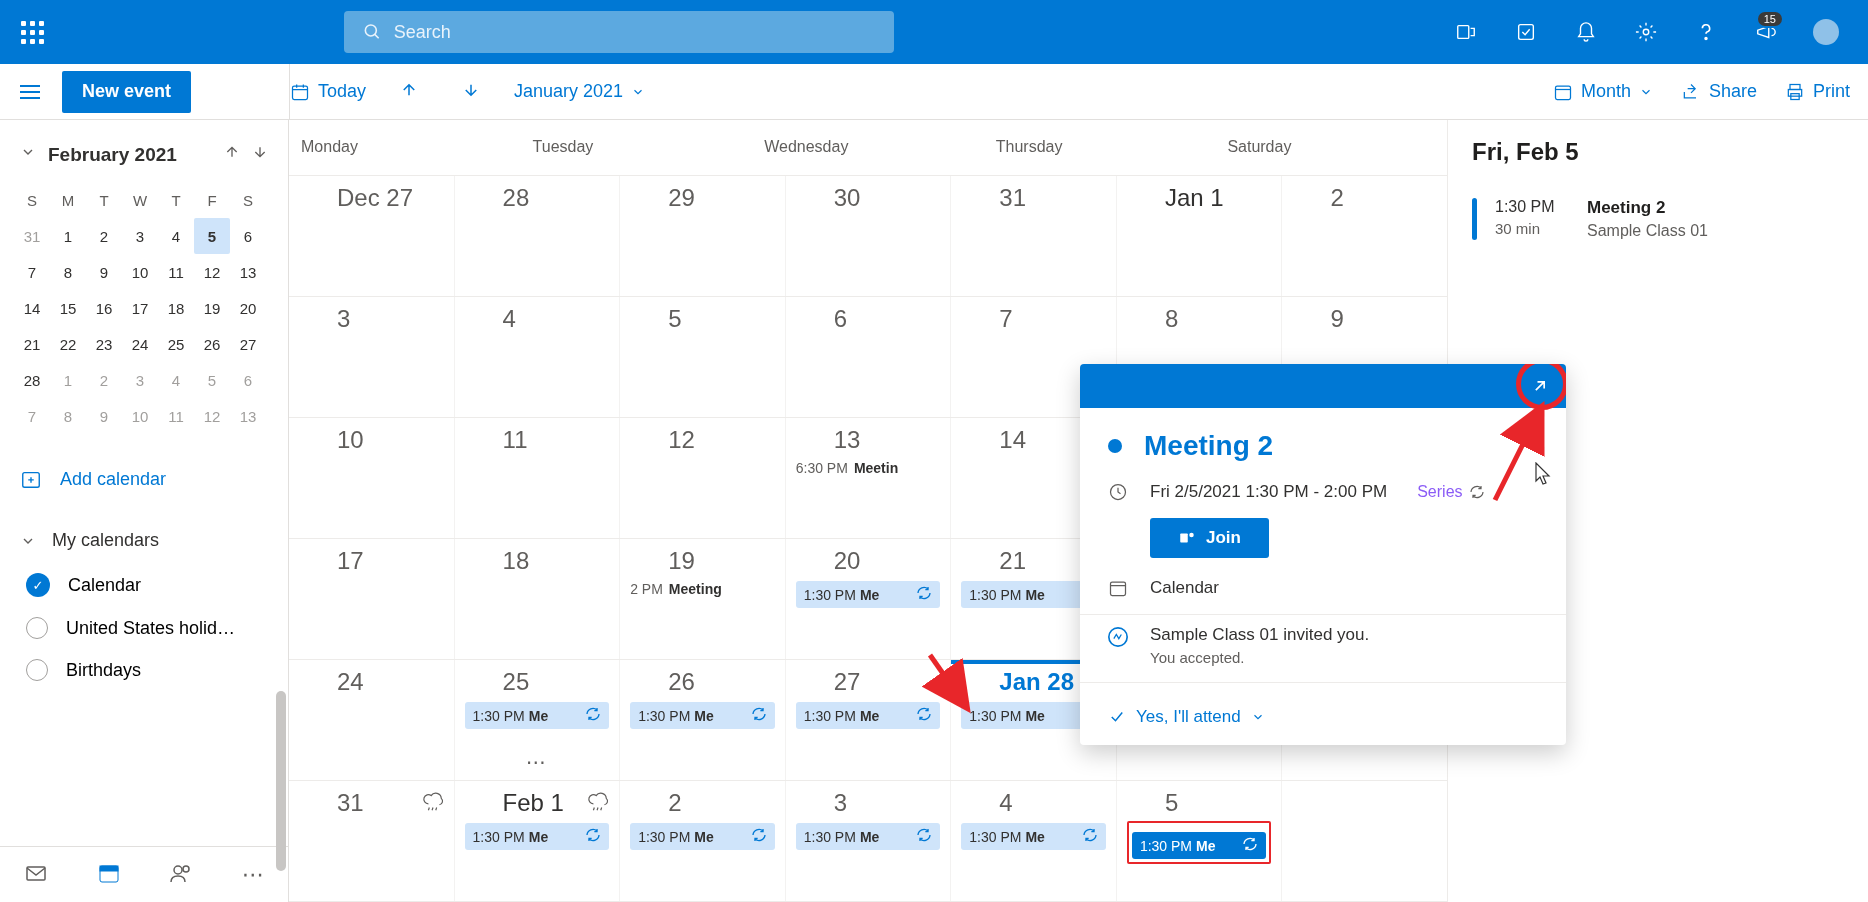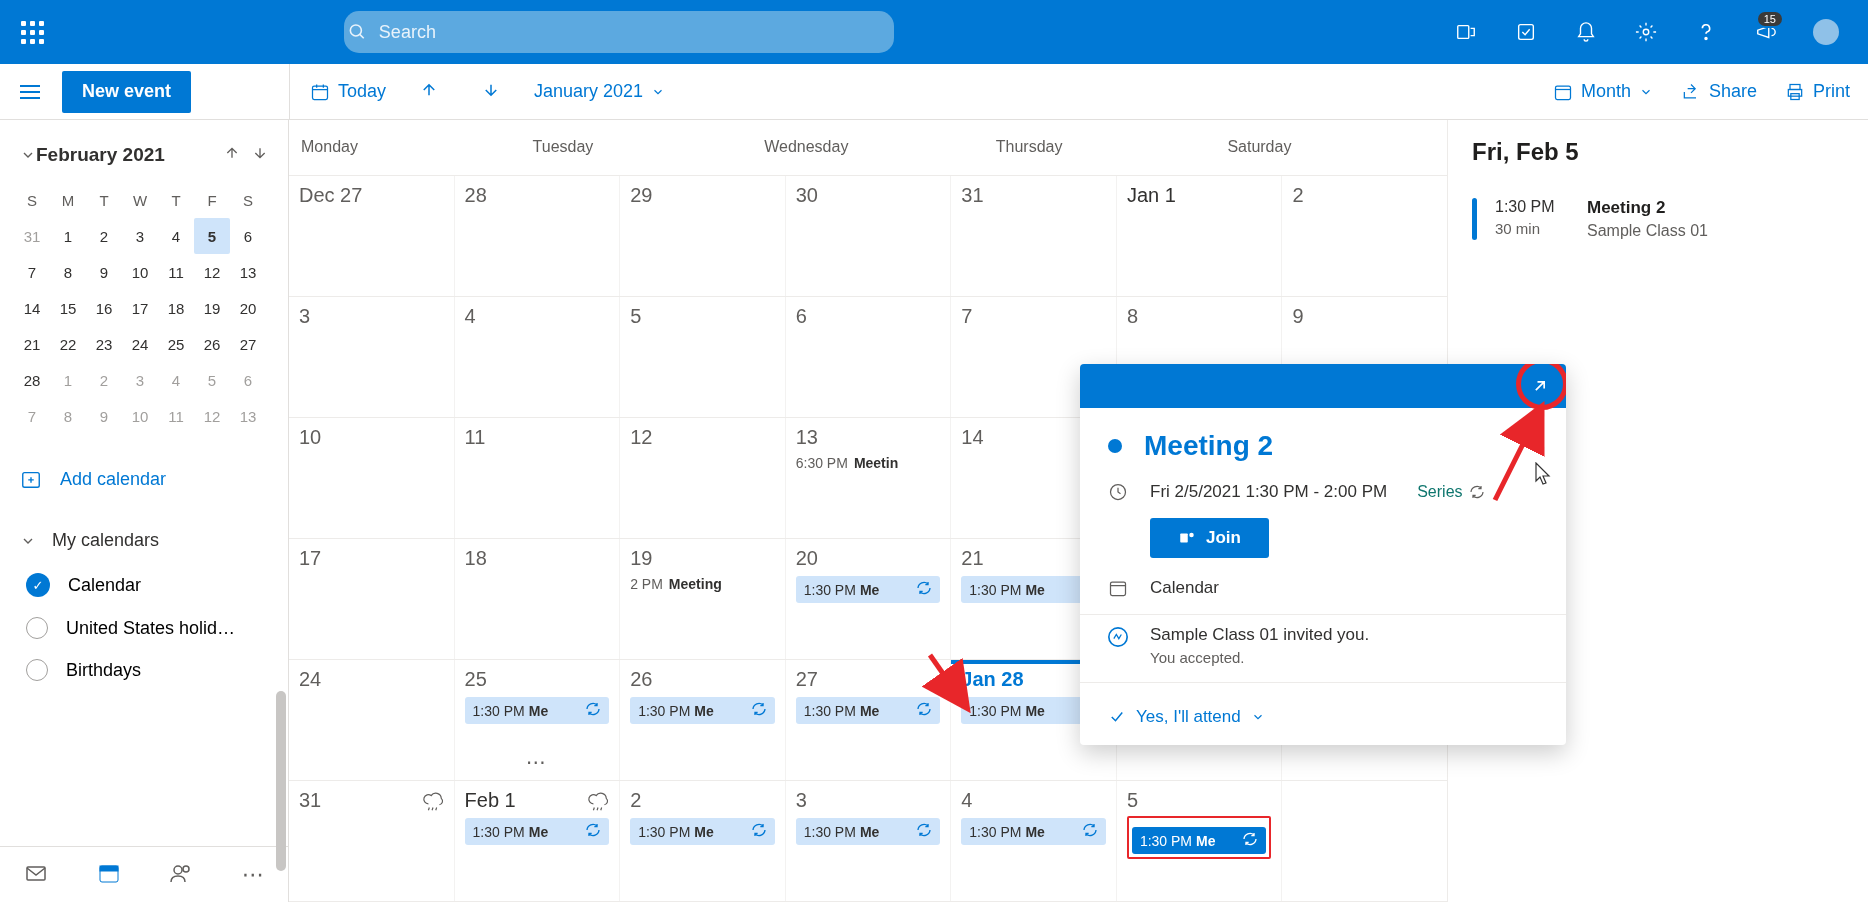--- a/index.html
+++ b/index.html
@@ -4,42 +4,42 @@
 <style>
 * { margin: 0; padding: 0; box-sizing: border-box; font-family: 'Segoe UI', Arial, sans-serif; }
 body { background: #fff; width: 1868px; height: 902px; overflow: hidden; position: relative; }
 
 
 .suite-header { height: 64px; background: #0078d4; display: flex; align-items: center; color: #fff; }
 .waffle { width: 64px; display: flex; align-items: center; justify-content: center; cursor: pointer; }
 .waffle-grid { display: grid; grid-template-columns: repeat(3, 5px); gap: 4px; }
 .waffle-grid span { width: 5px; height: 5px; background: #fff; border-radius: 1px; }
 .search-wrap { margin-left: 280px; }
-.search-box { width: 550px; height: 42px; background: #5ca9e0; border-radius: 15px; display: flex; align-items: center; padding: 0 4px; color: #e9f3fb; }
+.search-box { width: 550px; height: 42px; background: #5ca9e0; border-radius: 4px; display: flex; align-items: center; padding: 0 19px; color: #e9f3fb; }
 .search-box input { background: transparent; border: none; outline: none; color: #fff; font-size: 18px; margin-left: 12px; width: 100%; }
 .search-box input::placeholder { color: #e9f3fb; }
 .header-icons { margin-left: auto; display: flex; align-items: center; gap: 0; padding-right: 12px; }
 .header-icn { width: 60px; height: 64px; display: flex; align-items: center; justify-content: center; cursor: pointer; position: relative; }
 .badge { position: absolute; top: 10px; right: 12px; background: #3b3a39; color: #fff; font-size: 11px; border-radius: 10px; padding: 1px 6px; border: 2px solid #0078d4; }
 
 
 .command-bar { height: 56px; border-bottom: 1px solid #e1dfdd; display: flex; align-items: center; padding: 84px 0 40px 0; }
 .left-cmd { width: 289px; display: flex; align-items: center; padding-left: 20px; height: 56px; }
 .hamburger-lines { display: flex; flex-direction: column; gap: 4px; cursor: pointer; }
 .hamburger-lines span { width: 20px; height: 2px; background: #0078d4; }
 .new-event-btn { margin-left: 22px; background: #0078d4; color: #ffffff; border: none; height: 42px; padding: 0 20px; font-size: 18px; font-weight: 600; cursor: pointer; border-radius: 2px; }
-.cal-cmd { display: flex; align-items: center; gap: 24px; padding-left: 20px; height: 56px; }
+.cal-cmd { display: flex; align-items: center; gap: 24px; padding-left: 0; height: 56px; }
 .cmd-item { display: flex; align-items: center; gap: 8px; color: #0078d4; font-size: 18px; cursor: pointer; }
 .arrow-nav { color: #0078d4; cursor: pointer; padding: 0 10px; }
 .cmd-right { margin-left: auto; display: flex; align-items: center; gap: 28px; padding-right: 18px; }
 
 
 .main-layout { display: flex; height: calc(902px - 64px - 56px); }
 .sidebar { width: 289px; border-right: 1px solid #e1dfdd; display: flex; flex-direction: column; padding-top: 14px; }
-.mini-cal-header { display: flex; align-items: center; padding: 10px 20px; gap: 0; }
+.mini-cal-header { display: flex; align-items: flex-start; padding: 10px 20px; gap: 12px; }
 .mini-title { font-size: 19px; font-weight: 600; color: #323130; }
 .mini-nav { margin-left: auto; display: flex; gap: 12px; color: #605e5c; }
 .mini-nav span { cursor: pointer; }
 .mini-grid { padding: 6px 14px; }
 .mini-row { display: flex; }
 .mini-cell { width: 36px; height: 36px; display: flex; align-items: center; justify-content: center; font-size: 15px; color: #323130; cursor: pointer; }
 .mini-cell.hdr { font-weight: 400; color: #605e5c; }
 .mini-cell.muted { color: #a19f9d; }
 .mini-cell.sel { background: #cfe4fa; font-weight: 600; border-radius: 2px; }
 .add-cal { display: flex; align-items: center; gap: 18px; padding: 28px 20px; color: #0078d4; font-size: 18px; cursor: pointer; }
@@ -51,21 +51,21 @@
 .app-bar-item { cursor: pointer; color: #605e5c; }
 .app-bar-item.active { color: #0078d4; }
 
 
 .cal-panel { flex: 1; display: flex; flex-direction: column; border-right: 1px solid #edebe9; }
 .weekday-row { height: 56px; display: flex; border-bottom: 1px solid #edebe9; }
 .weekday-cell { flex: 1; padding: 18px 12px 0; color: #605e5c; font-size: 16px; }
 .week-row { flex: 1; display: flex; border-bottom: 1px solid #edebe9; position: relative; }
 .day-cell { flex: 1; border-right: 1px solid #f3f2f1; padding: 8px 10px; position: relative; overflow: hidden; }
 .day-cell:last-child { border-right: none; }
-.day-num { font-size: 20px; color: #605e5c; }
+.day-num { font-size: 24px; color: #605e5c; margin-left: 38px; }
 .day-num.strong { color: #323130; }
 .today-bar { position: absolute; top: 0; left: 0; right: 0; height: 4px; background: #0078d4; }
 .day-num.today { color: #0078d4; font-weight: 700; }
 .evt { margin-top: 6px; background: #cfe4fa; border-radius: 3px; padding: 4px 8px; font-size: 14px; color: #323130; display: flex; align-items: center; gap: 4px; overflow: hidden; white-space: nowrap; cursor: pointer; }
 .evt .time { font-weight: 400; }
 .evt .ttl { font-weight: 600; }
 .evt .recur { margin-left: auto; }
 .evt-plain { margin-top: 6px; font-size: 14px; color: #323130; display: flex; gap: 6px; cursor: pointer; white-space: nowrap; overflow: hidden; }
 .evt-plain .time { color: #605e5c; }
 .evt-plain .ttl { font-weight: 600; }
@@ -90,21 +90,21 @@
 .event-card { position: absolute; left: 1080px; top: 364px; width: 486px; background: #fff; box-shadow: 0 8px 24px rgba(0,0,0,0.2); border-radius: 4px; overflow: hidden; z-index: 50; }
 .card-header { height: 44px; background: #0078d4; position: relative; }
 .expand-btn { position: absolute; right: 8px; top: 4px; width: 36px; height: 36px; display: flex; align-items: center; justify-content: center; cursor: pointer; }
 .red-circle { position: absolute; right: -2px; top: -6px; width: 52px; height: 52px; border: 5px solid #e8262a; border-radius: 50%; }
 .card-body { padding: 22px 28px 18px; }
 .card-title-row { display: flex; align-items: center; gap: 22px; margin-bottom: 20px; }
 .bullet-blue { width: 14px; height: 14px; background: #0078d4; border-radius: 50%; }
 .card-title { font-size: 28px; font-weight: 700; color: #0078d4; cursor: pointer; }
 .card-row { display: flex; align-items: center; gap: 22px; margin-bottom: 16px; color: #323130; font-size: 17px; }
 .card-row .row-icon { width: 20px; display: flex; justify-content: center; color: #605e5c; }
-.series-tag { color: #0f766e; font-size: 16px; margin-left: 8px; display: inline-flex; align-items: center; gap: 6px; }
+.series-tag { color: #8b5cf6; font-size: 16px; margin-left: 8px; display: inline-flex; align-items: center; gap: 6px; }
 .join-btn { background: #0078d4; color: #fff; border: none; padding: 10px 28px; font-size: 17px; font-weight: 600; border-radius: 3px; cursor: pointer; display: inline-flex; align-items: center; gap: 10px; margin-left: 42px; margin-bottom: 20px; }
 .divider { height: 1px; background: #edebe9; margin: 10px -28px; }
 .sub-txt { color: #605e5c; font-size: 15px; margin-top: 4px; }
 .attend-row { display: flex; align-items: center; gap: 10px; color: #0078d4; font-size: 17px; cursor: pointer; padding-top: 14px; }
 
 
 .red-arrow { position: absolute; z-index: 60; pointer-events: none; }
 .scroll-thumb { position: absolute; right: 1px; top: 90px; width: 10px; height: 200px; background: #c8c6c4; border-radius: 5px; }
 </style>
 </head>

